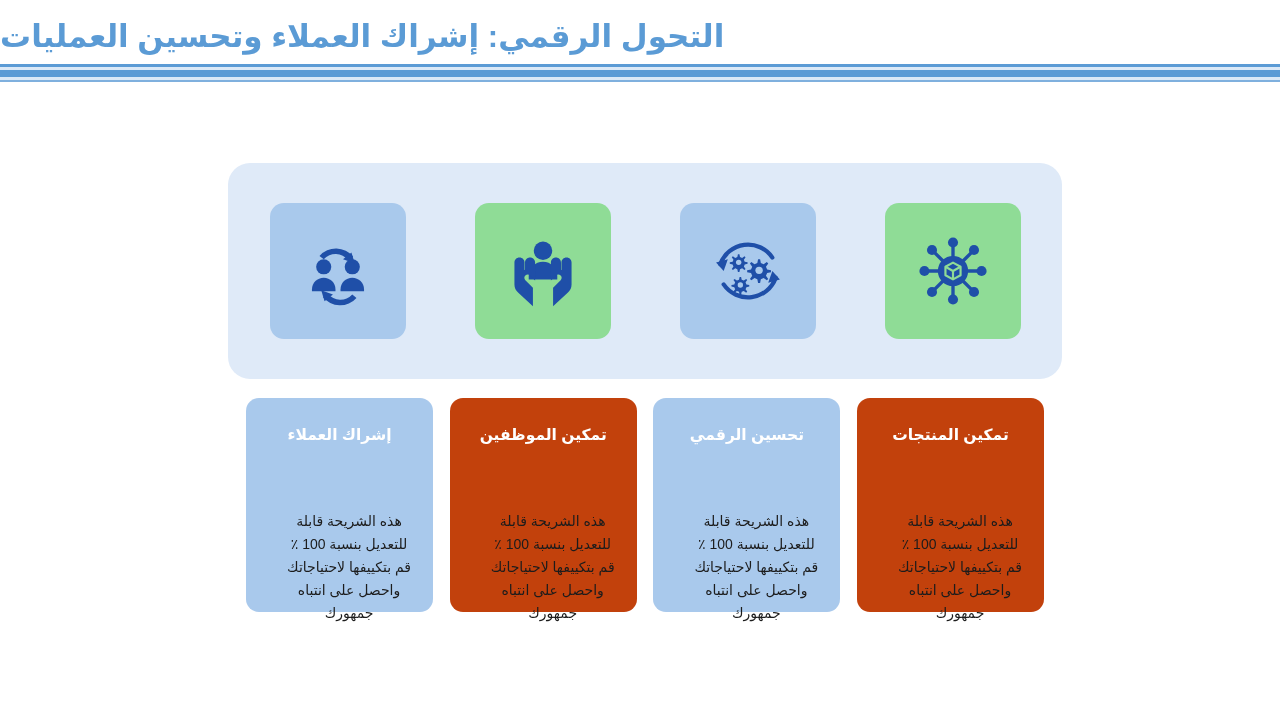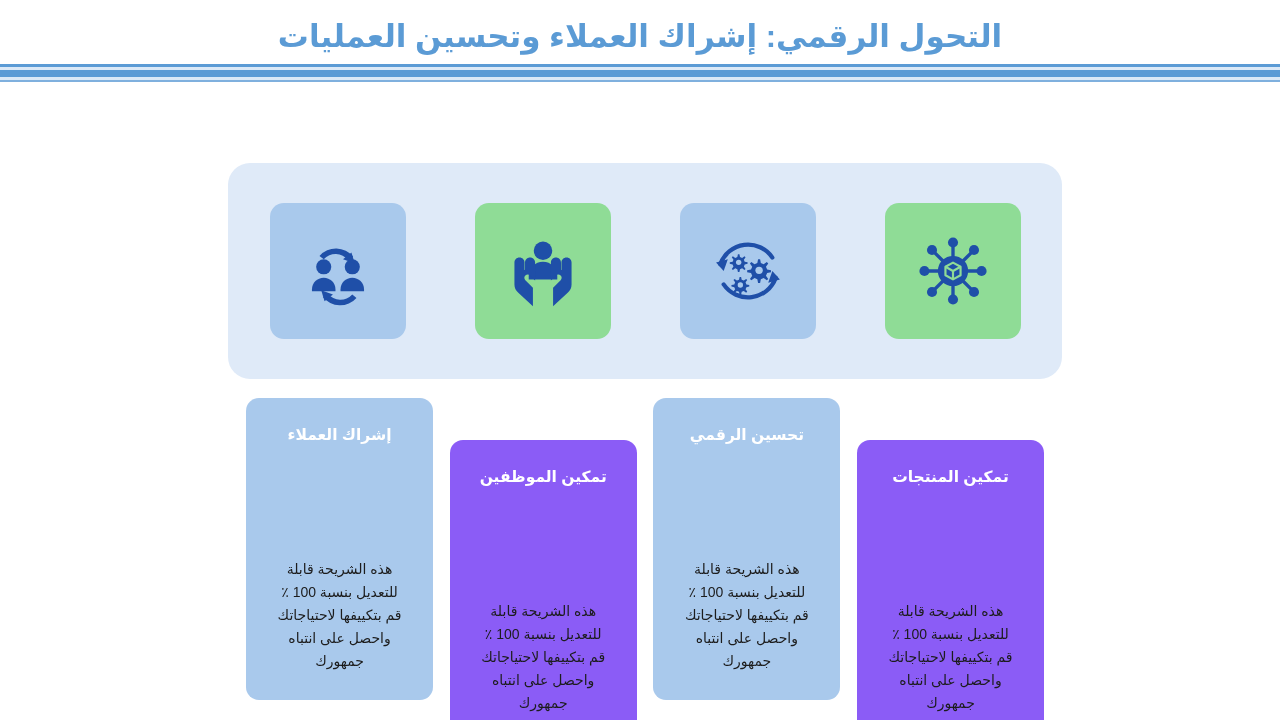--- a/index.html
+++ b/index.html
@@ -14,21 +14,21 @@
     overflow: hidden;
     position: relative;
   }
 
   
   .slide-title {
     position: absolute;
     top: 18px;
     left: 0;
     width: 1280px;
-    text-align: center;
+    text-align: left;
     font-size: 31px;
     font-weight: bold;
     color: #5b9bd5;
     letter-spacing: 0px;
     direction: rtl;
     white-space: nowrap;
   }
 
   
   .divider-stack {
@@ -84,31 +84,29 @@
     left: 246px;
     top: 398px;
     width: 798px;
     height: 302px;
     display: flex;
     flex-direction: row-reverse;
     justify-content: space-between;
   }
   .card {
     width: 187px;
-    height: 302px;
+    height: 214px;
     border-radius: 13px;
     box-sizing: border-box;
     padding: 28px 18px 0 18px;
     display: flex;
     flex-direction: column;
-    align-items: center;
-    gap: 48px;
   }
   .card.blue  { background: #a9c9ec; }
-  .card.green { background: #8b5cf6; margin-top: 42px; }
+  .card.green { background: #c2410c; }
 
   .card-title {
     font-size: 15.5px;
     font-weight: bold;
     color: #ffffff;
     text-align: center;
     direction: rtl;
     line-height: 1.2;
     white-space: nowrap;
   }

